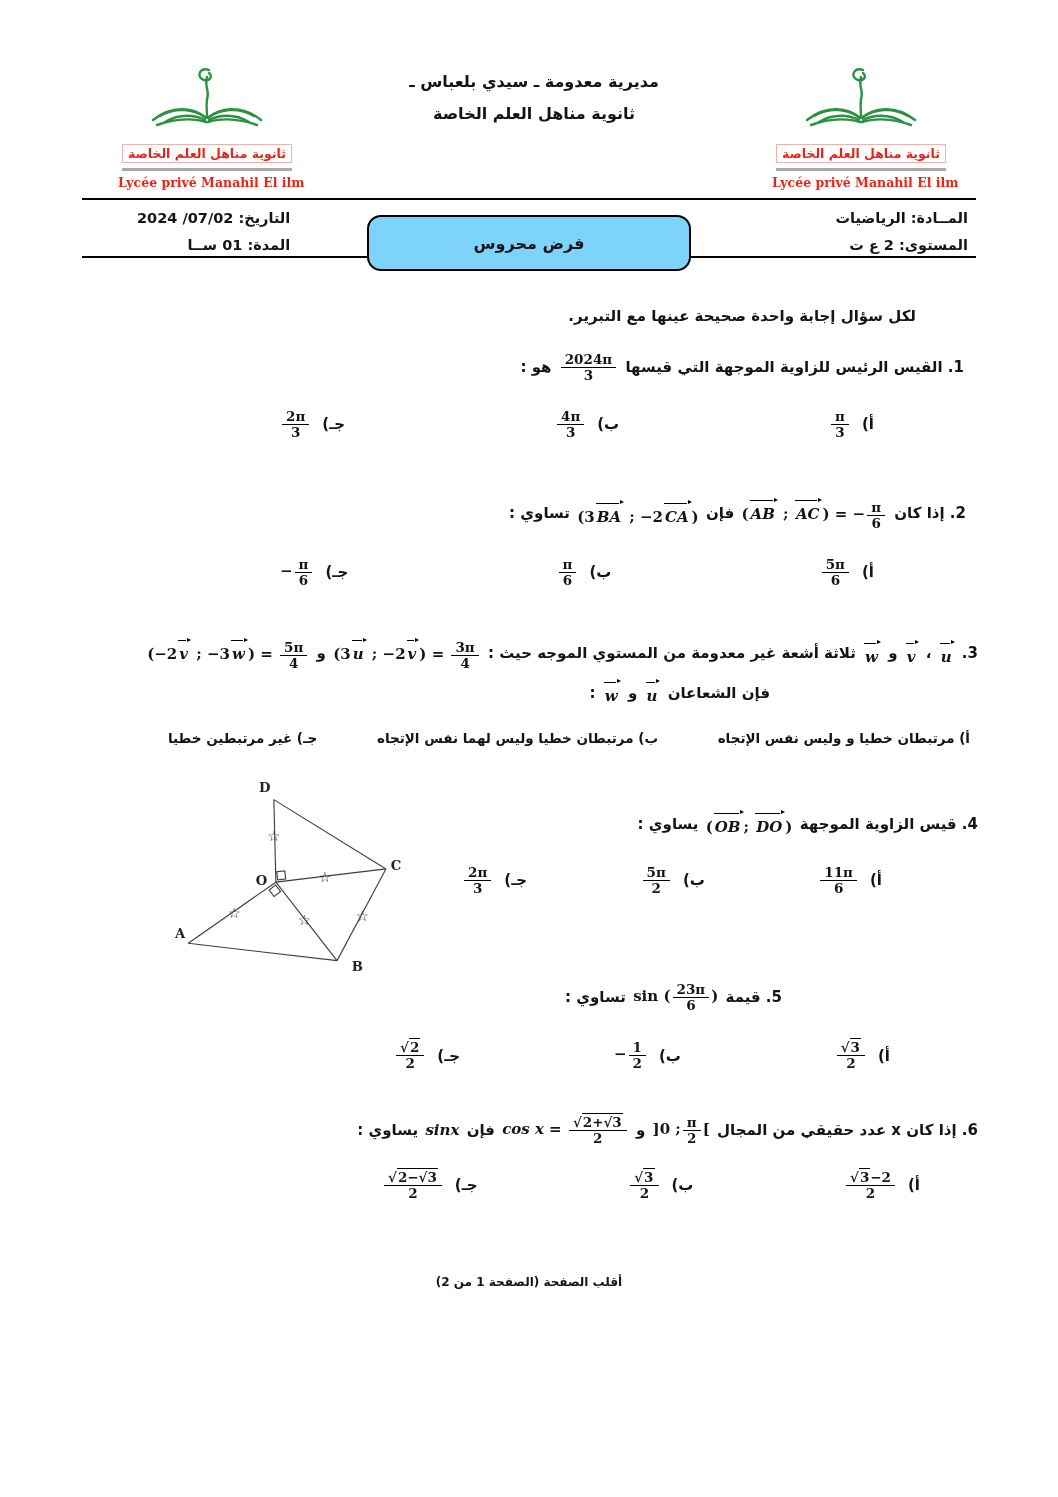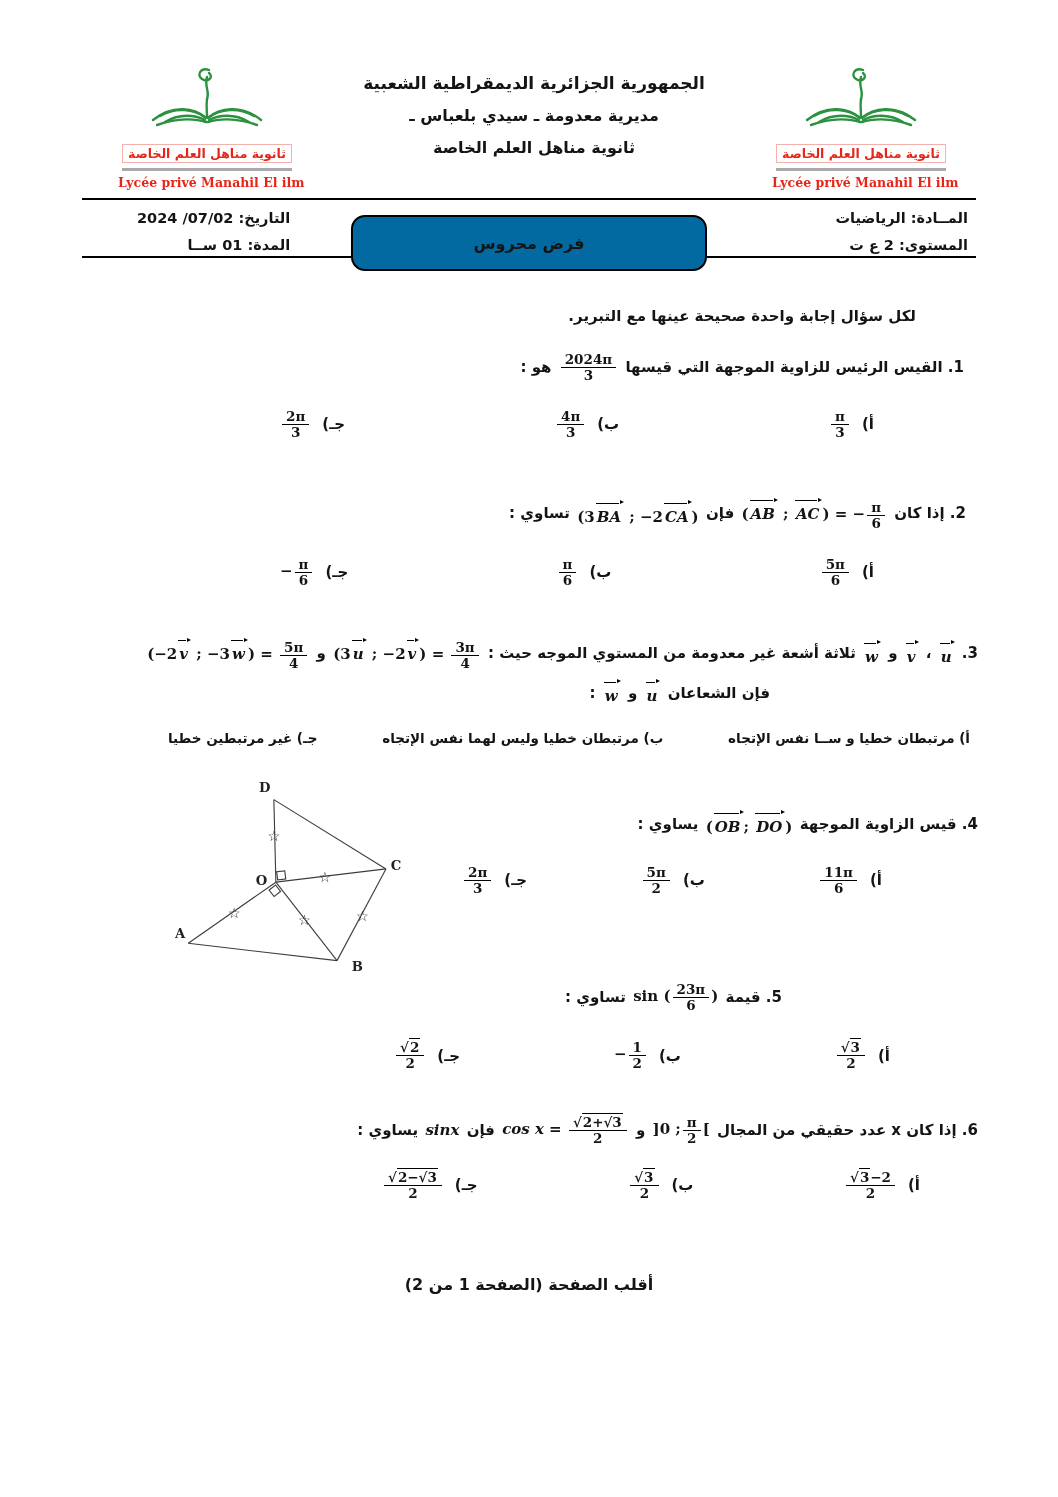--- a/index.html
+++ b/index.html
@@ -17,22 +17,22 @@
   .logo-fr{color:#e52619;font-weight:bold;font-size:12.5px;font-family:"DejaVu Serif",serif;white-space:nowrap}
   .hdr-center{flex:1;direction:rtl;text-align:center;padding-top:0}
   .hl{font-weight:bold;font-size:17px;line-height:2.0}
   .hl3{font-size:16px}
   .hdr-teacher{font-weight:bold;font-size:15px;margin-top:12px;letter-spacing:.5px}
   
   .band{position:relative;margin:8px 82px 0;border-top:2px solid #000;border-bottom:2px solid #000;
         height:60px;padding:5px 8px 0 55px}
   .band-cols{display:flex;justify-content:space-between}
   .col{font-weight:bold;font-size:14.5px;line-height:1.85;text-align:right;white-space:nowrap}
-  .exam-box{position:absolute;top:15px;right:50%;transform:translateX(50%);z-index:2;background:#0369a1;
-            border:2px solid #000;border-radius:14px;width:356px;height:56px;
+  .exam-box{position:absolute;top:15px;right:50%;transform:translateX(50%);z-index:2;background:#7dd3fc;
+            border:2px solid #000;border-radius:14px;width:324px;height:56px;
             display:flex;align-items:center;justify-content:center;font-weight:bold;font-size:16px}
   
   .content{padding:0 80px;font-size:15px}
   .instr{font-weight:bold;margin:46px 62px 0 0}
   .q{font-weight:bold;line-height:1.6}
   .q1{margin:24px 14px 0 0}
   .q2{margin:58px 12px 0 0}
   .q3{margin:50px 0 0 0}
   .q3-l2{margin:8px 208px 0 0}
   .q5-stem{margin:0 196px 0 0}
@@ -60,21 +60,21 @@
   .row-q4{margin-top:26px;padding:0 96px 0 12px}
   .row-q5{margin-top:28px;padding:0 88px 0 312px}
   .row-q6{margin-top:24px;padding:0 58px 0 300px}
   
   .fig-wrap{position:relative;min-height:212px;margin-top:24px}
   .figure{position:absolute;left:68px;top:-4px}
   .q4-right{margin-left:368px;padding-top:40px}
   .fig-lbl{font-family:"DejaVu Serif",serif;font-weight:bold;font-size:13px;fill:#222}
   .fig-star{font-size:14px;fill:#222}
   
-  .footer{font-weight:bold;font-size:16px;text-align:center;margin-top:74px}
+  .footer{font-weight:bold;font-size:12px;text-align:center;margin-top:74px}
 </style>
 </head>
 <body>
 
 <div class="page">
 
   <div class="hdr">
 
     <div class="logo">
       <svg width="120" height="76" viewBox="0 0 120 76">
@@ -90,21 +90,20 @@
           <path d="M102 56 C87 47 72 49 62 54"></path>
           <path d="M110 59 C88 51 70 53 61 56"></path>
         </g>
       </svg>
       <span class="logo-ar">ثانوية مناهل العلم الخاصة</span>
       <div class="logo-line"></div>
       <div class="logo-fr">Lycée privé Manahil El ilm</div>
     </div>
 
     <div class="hdr-center">
-      <div class="hl">الجمهورية الجزائرية الديمقراطية الشعبية</div>
       <div class="hl hl3">مديرية معدومة ـ سيدي بلعباس ـ</div>
       <div class="hl hl3">ثانوية مناهل العلم الخاصة</div>
     </div>
 
     <div class="logo">
       <svg width="120" height="76" viewBox="0 0 120 76">
         <g fill="none" stroke="#2c9140" stroke-width="2.4" stroke-linecap="round">
           <path d="M62 4 C54 1 49 9 55 13 C61 17 67 11 62 7 M60 11 C57 20 63 25 60 33"></path>
           <path d="M60 33 C59 40 60 45 60 50"></path>
           <path d="M6 54 C26 38 48 42 59 52"></path>
@@ -198,21 +197,21 @@
       <span class="math" dir="ltr"><span>(−2</span><span class="vec">v</span><span> ; −3</span><span class="vec">w</span><span>) =</span> <span class="frac"><span class="num">5π</span><span class="den">4</span></span></span>
     </div>
     <div class="q q3-l2">
       <span>فإن الشعاعان</span>
       <span class="math" dir="ltr"><span class="vec">u</span></span>
       <span>و</span>
       <span class="math" dir="ltr"><span class="vec">w</span></span>
       <span>:</span>
     </div>
     <div class="row row-q3">
-      <span class="choice">أ)  مرتبطان خطيا و ســا نفس الإتجاه</span>
+      <span class="choice">أ)  مرتبطان خطيا و وليس نفس الإتجاه</span>
       <span class="choice">ب)  مرتبطان خطيا وليس لهما نفس الإتجاه</span>
       <span class="choice">جـ)  غير مرتبطين خطيا</span>
     </div>
 
     <div class="fig-wrap">
       <svg class="figure" width="268" height="214" viewBox="0 0 260 210">
         <g stroke="#3d3d3d" stroke-width="1.1" fill="none">
           <line x1="122" y1="33" x2="124" y2="114"></line>
           <line x1="124" y1="114" x2="232" y2="101"></line>
           <line x1="124" y1="114" x2="38" y2="174"></line>

